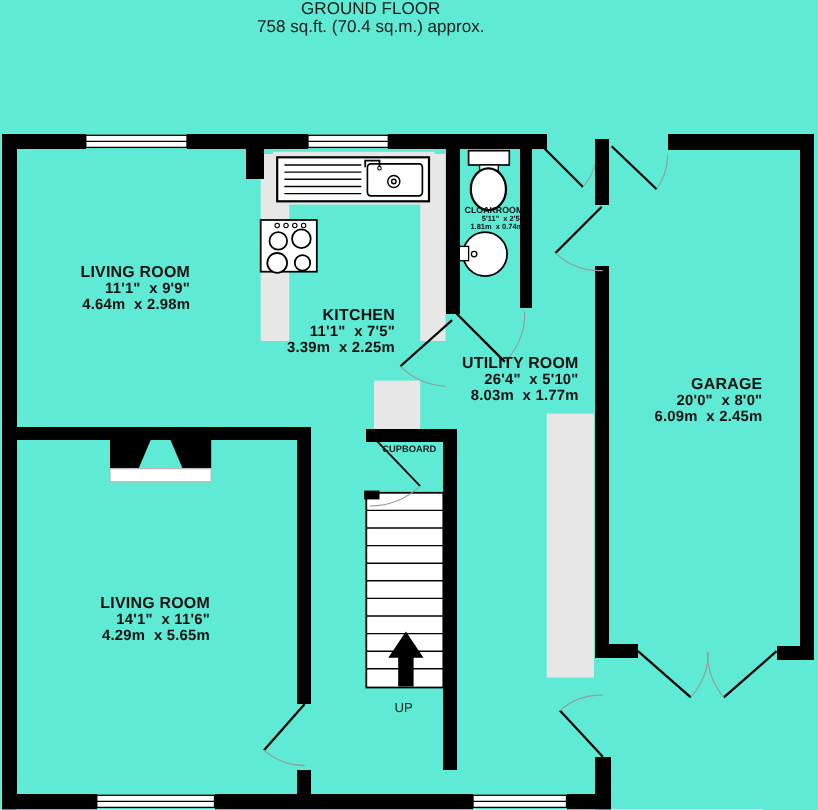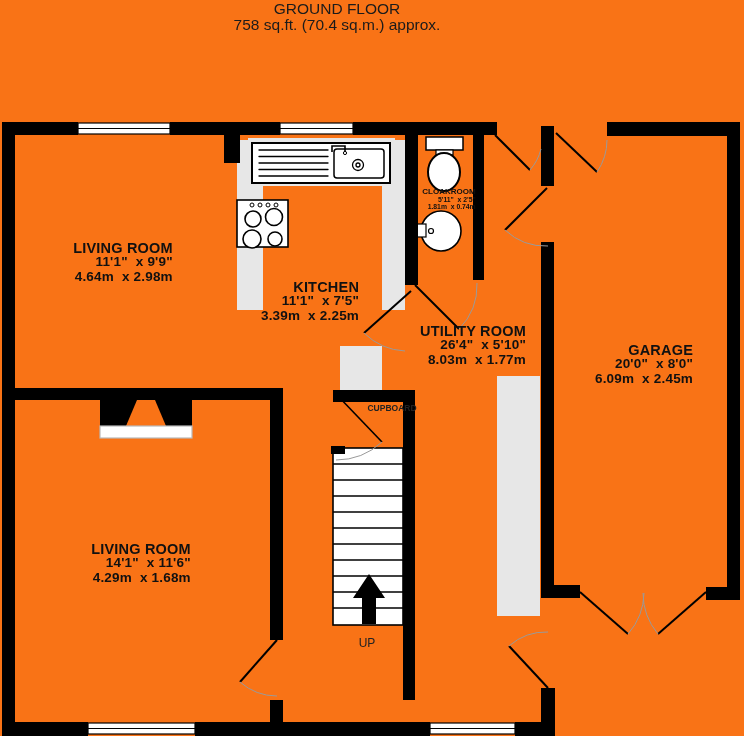--- a/index.html
+++ b/index.html
@@ -1,17 +1,17 @@
 <!DOCTYPE html>
 <html><head>
 <meta charset="utf-8">
 <style>
   html,body{margin:0;padding:0;background:#ffffff;}
   .plan{
-    position:relative;width:744px;height:736px;background:#f97316;overflow:hidden;
+    position:relative;width:744px;height:736px;background:#5eead4;overflow:hidden;
     font-family:"Liberation Sans", sans-serif;
   }
   .plan svg{position:absolute;left:0;top:0;}
   .title-block{
     position:absolute;left:337px;top:1px;transform:translateX(-50%);
     text-align:center;font-size:15.5px;line-height:16px;color:#1b1b1b;
   }
   .room-label{
     position:absolute;transform:translateX(-50%);
     text-align:right;font-weight:700;color:#111;z-index:5;
@@ -228,20 +228,20 @@
 
   <div class="room-label" style="left:644px;top:343px">
     <span class="nm">GARAGE</span>
     <span class="dim">20'0"  x 8'0"</span>
     <span class="dim">6.09m  x 2.45m</span>
   </div>
 
   <div class="room-label" style="left:141px;top:542px">
     <span class="nm">LIVING ROOM</span>
     <span class="dim">14'1"  x 11'6"</span>
-    <span class="dim">4.29m  x 1.68m</span>
+    <span class="dim">4.29m  x 5.65m</span>
   </div>
 
 
   <div class="note up-note" style="left:367px;top:636px">UP</div>
-  <div class="note cup-note" style="left:392px;top:403px">CUPBOARD</div>
+  <div class="note cup-note" style="left:372px;top:403px">CUPBOARD</div>
 
 </div>
 
 </body></html>

